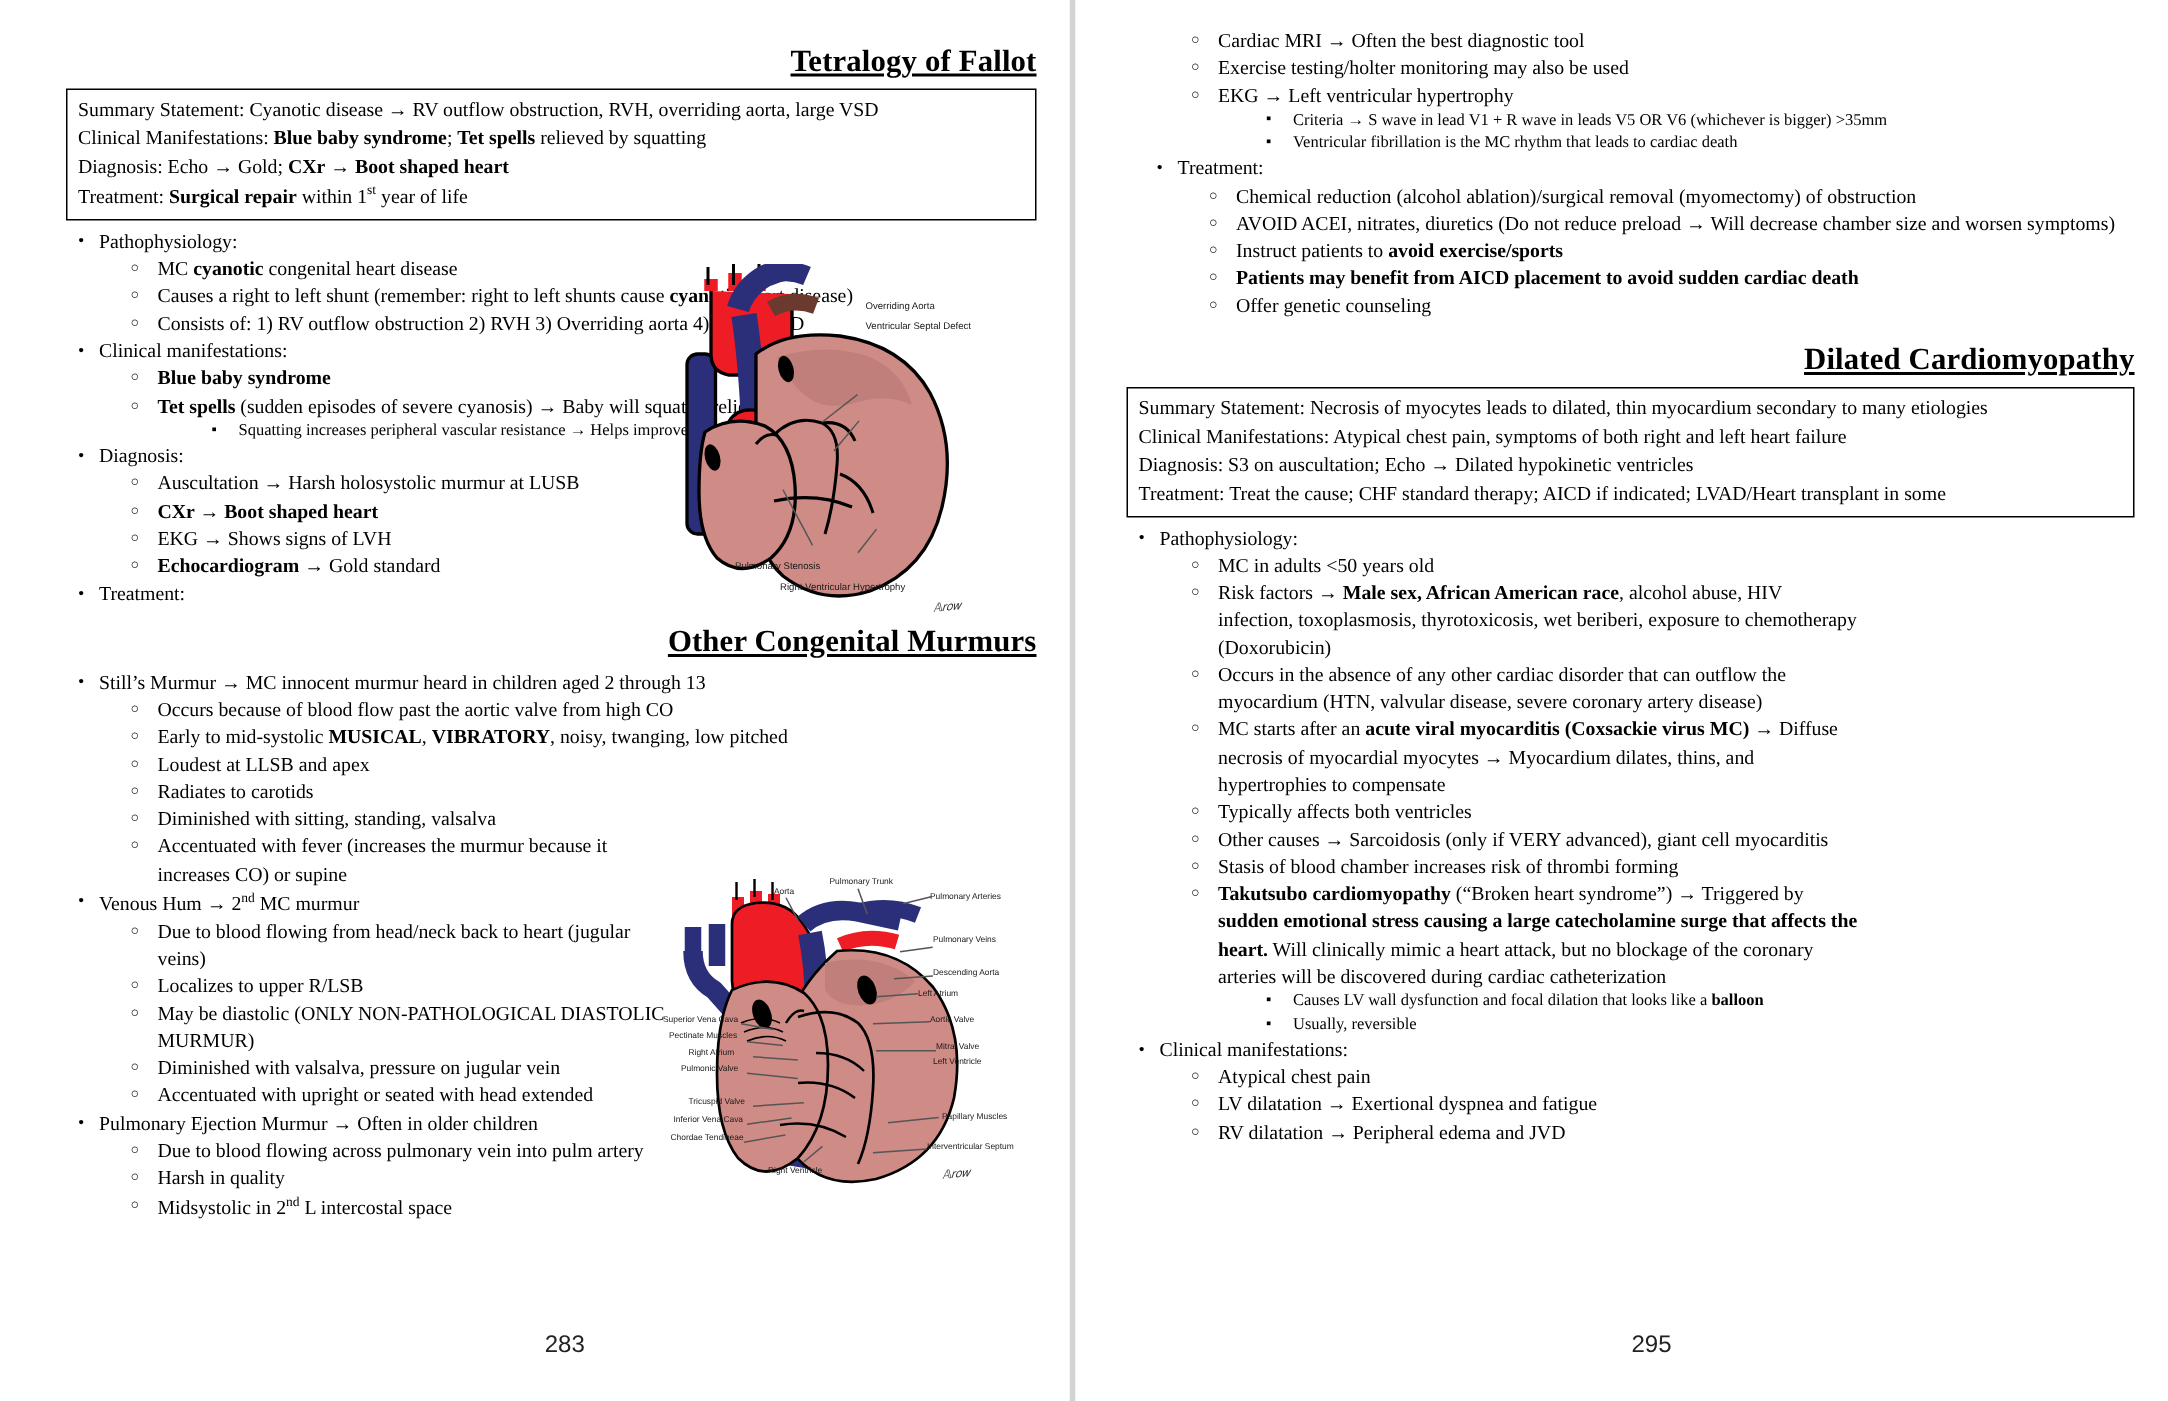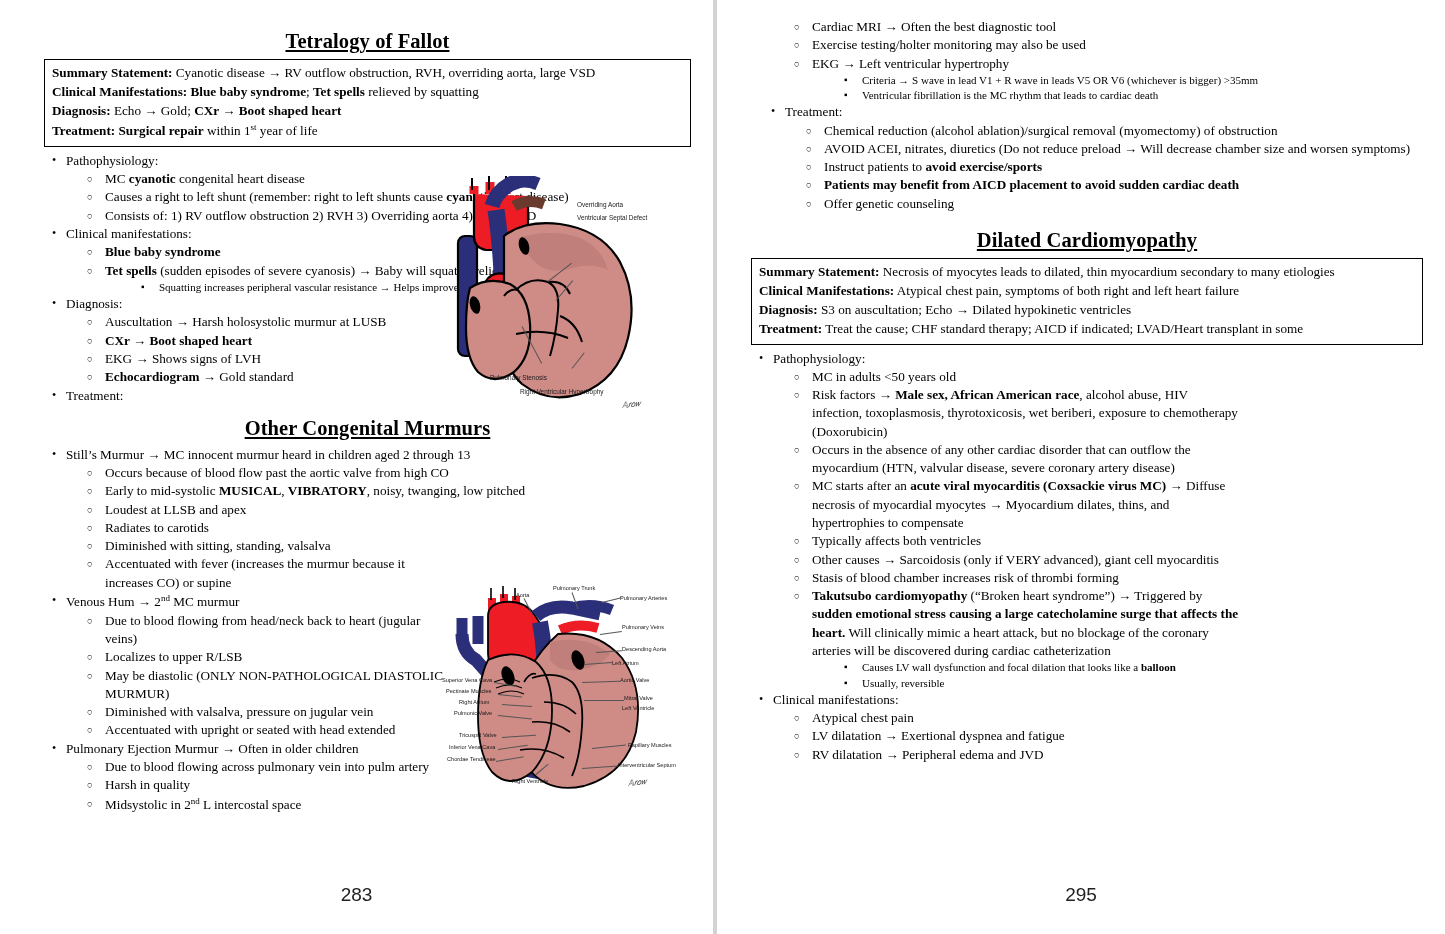--- a/index.html
+++ b/index.html
@@ -16,33 +16,33 @@
   }
   .spread { display: flex; width: 1445px; height: 934px; position: relative; }
   .page { position: relative; height: 934px; box-sizing: border-box; background: #fff; }
   .page-left  { width: 713px; padding: 18px 22px 0 44px; }
   .gutter { width: 4px; background: #d3d3d3; height: 934px; flex: 0 0 4px; }
   .page-right { width: 728px; padding: 18px 22px 0 34px; }
 
   h1.section-title {
     font-size: 20.5px;
     font-weight: bold;
-    text-align: center;
+    text-align: right;
     text-decoration: underline;
     margin: 12px 0 6px 0;
     letter-spacing: 0.1px;
   }
   .summary-box {
     border: 1px solid #000;
     padding: 4px 7px 5px 7px;
     font-size: 13.2px;
     line-height: 1.43;
     margin-bottom: 5px;
   }
-  .summary-box .lbl { font-weight: bold; }
+  .summary-box .lbl { font-weight: normal; }
 
   ul.lvl1, ul.lvl2, ul.lvl3 { margin: 0; padding: 0; list-style: none; }
   ul.lvl1 > li {
     position: relative;
     padding-left: 22px;
     font-size: 13.2px;
     line-height: 1.385;
   }
   ul.lvl1 > li > .txt::before {
     content: "\2022";
@@ -82,22 +82,23 @@
   b, .b { font-weight: bold; }
   sup { font-size: 9px; vertical-align: super; }
 
   .page-num {
     position: absolute;
     bottom: 28px;
     width: 100%;
     left: 0;
     text-align: center;
     font-family: "Liberation Sans", sans-serif;
-    font-size: 19px;
+    font-size: 16px;
     color: #222;
+    padding-left: 20px;
   }
   .page-left .page-num { padding-right: 46px; }
   .page-right .page-num { padding-right: 26px; }
 
   
   .fig { position: absolute; }
   .fig-label {
     position: absolute;
     font-family: "Liberation Sans", sans-serif;
     font-size: 6.4px;

